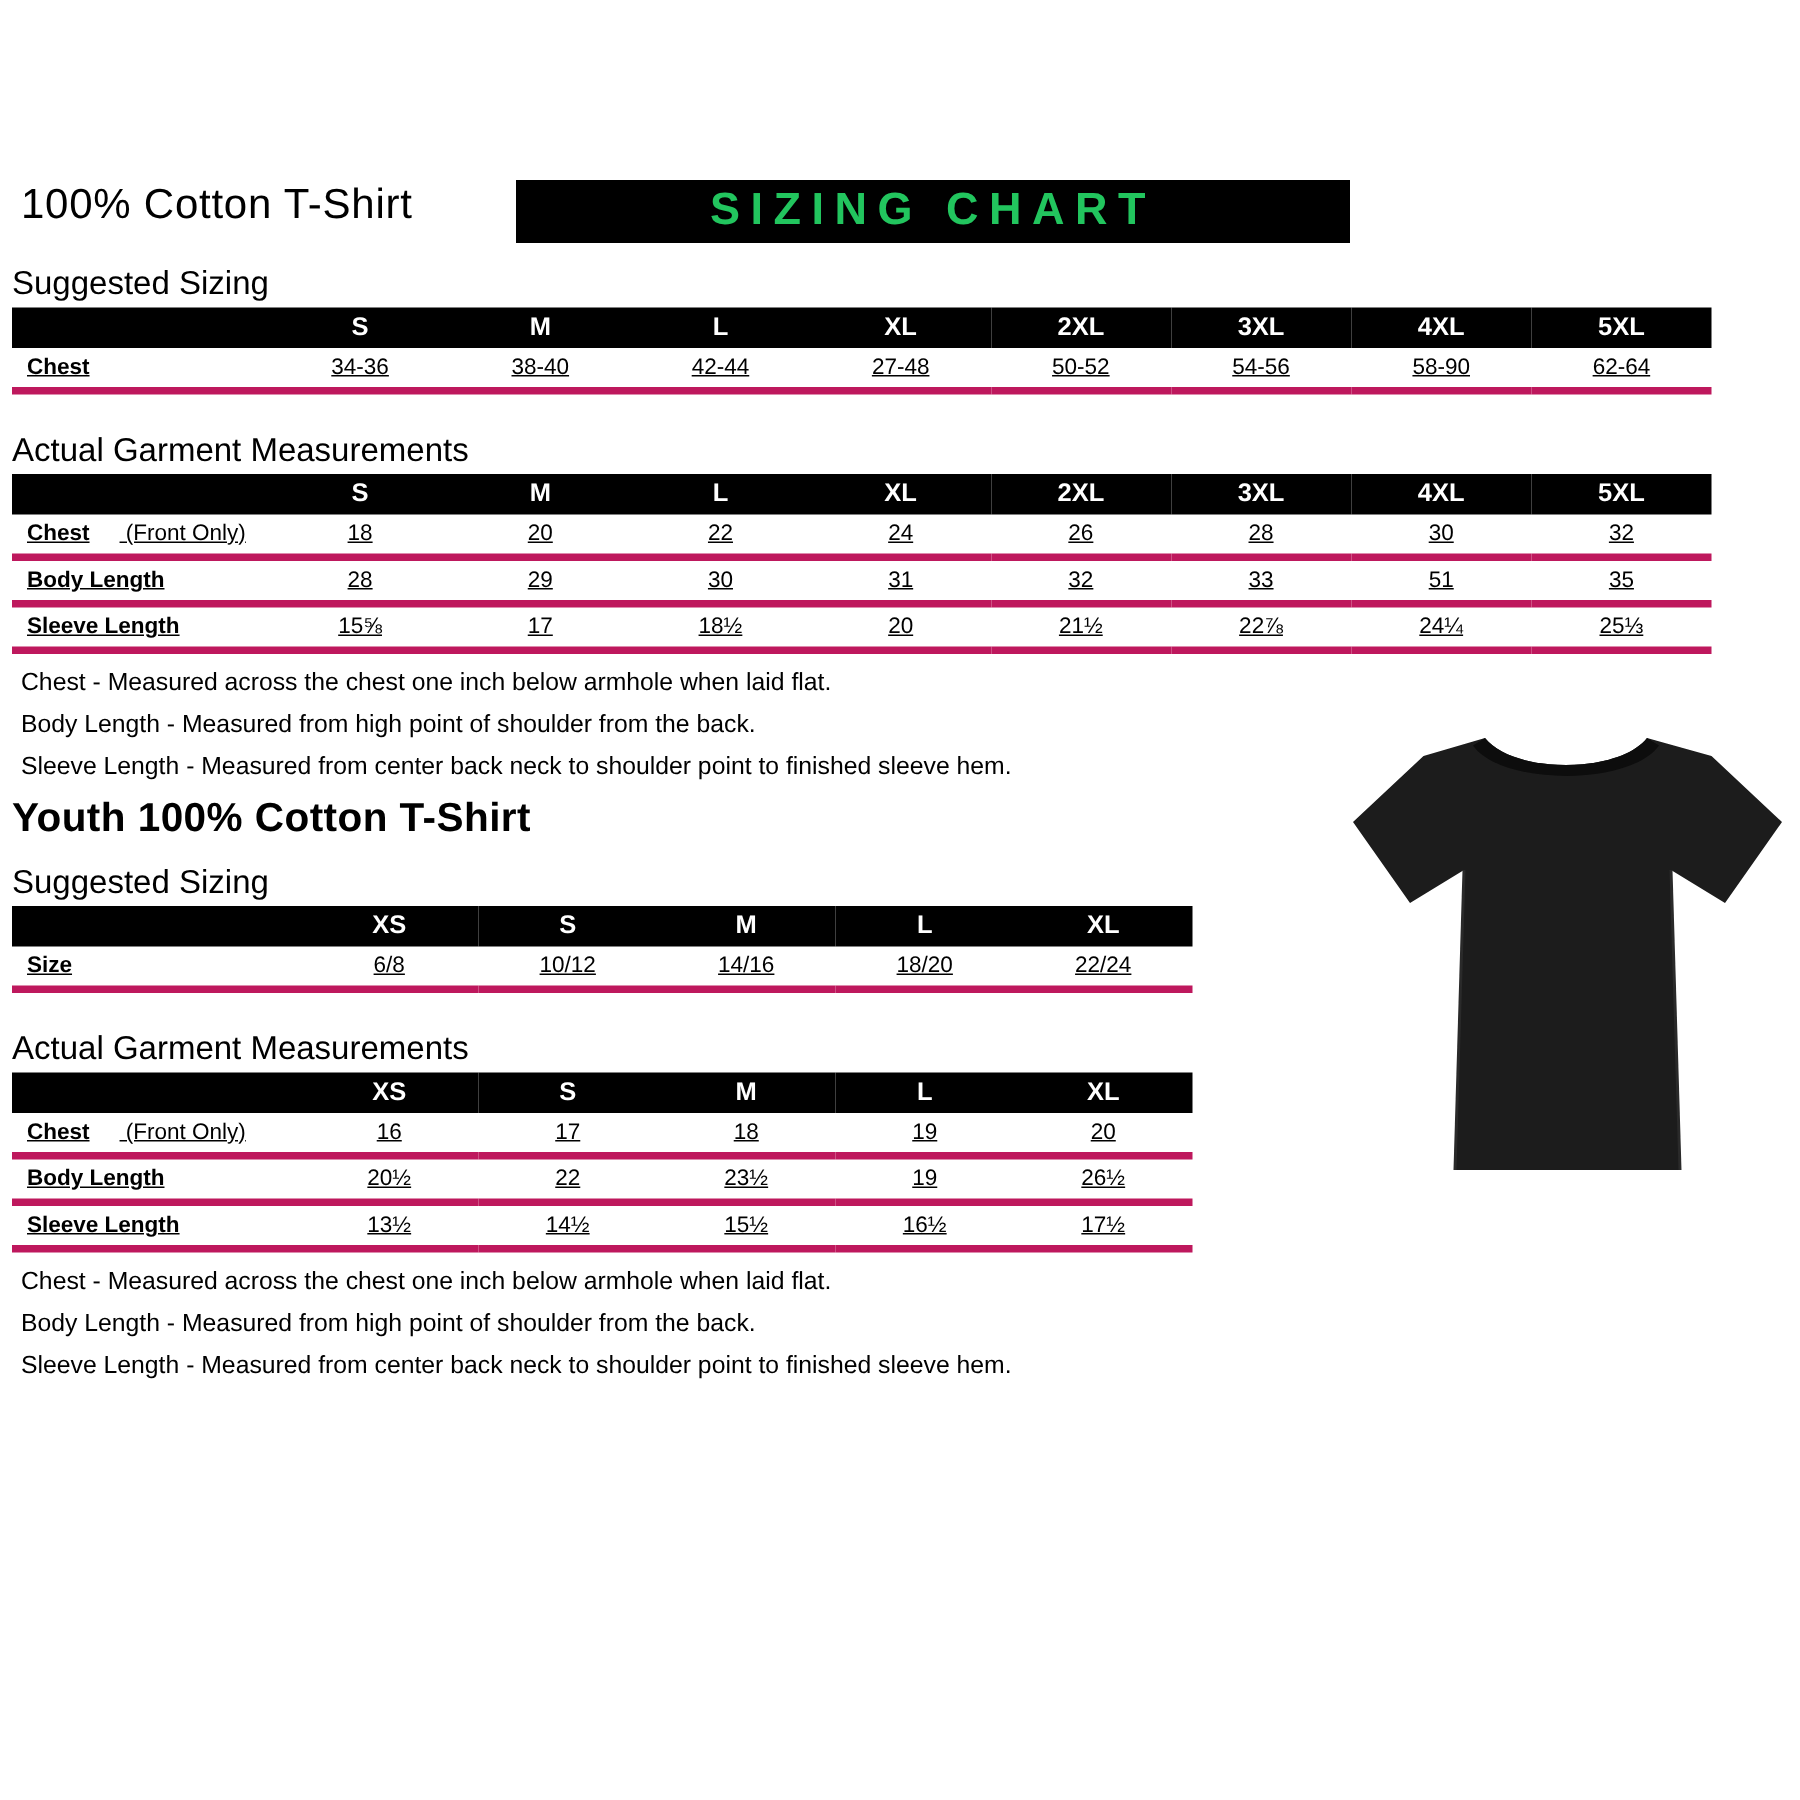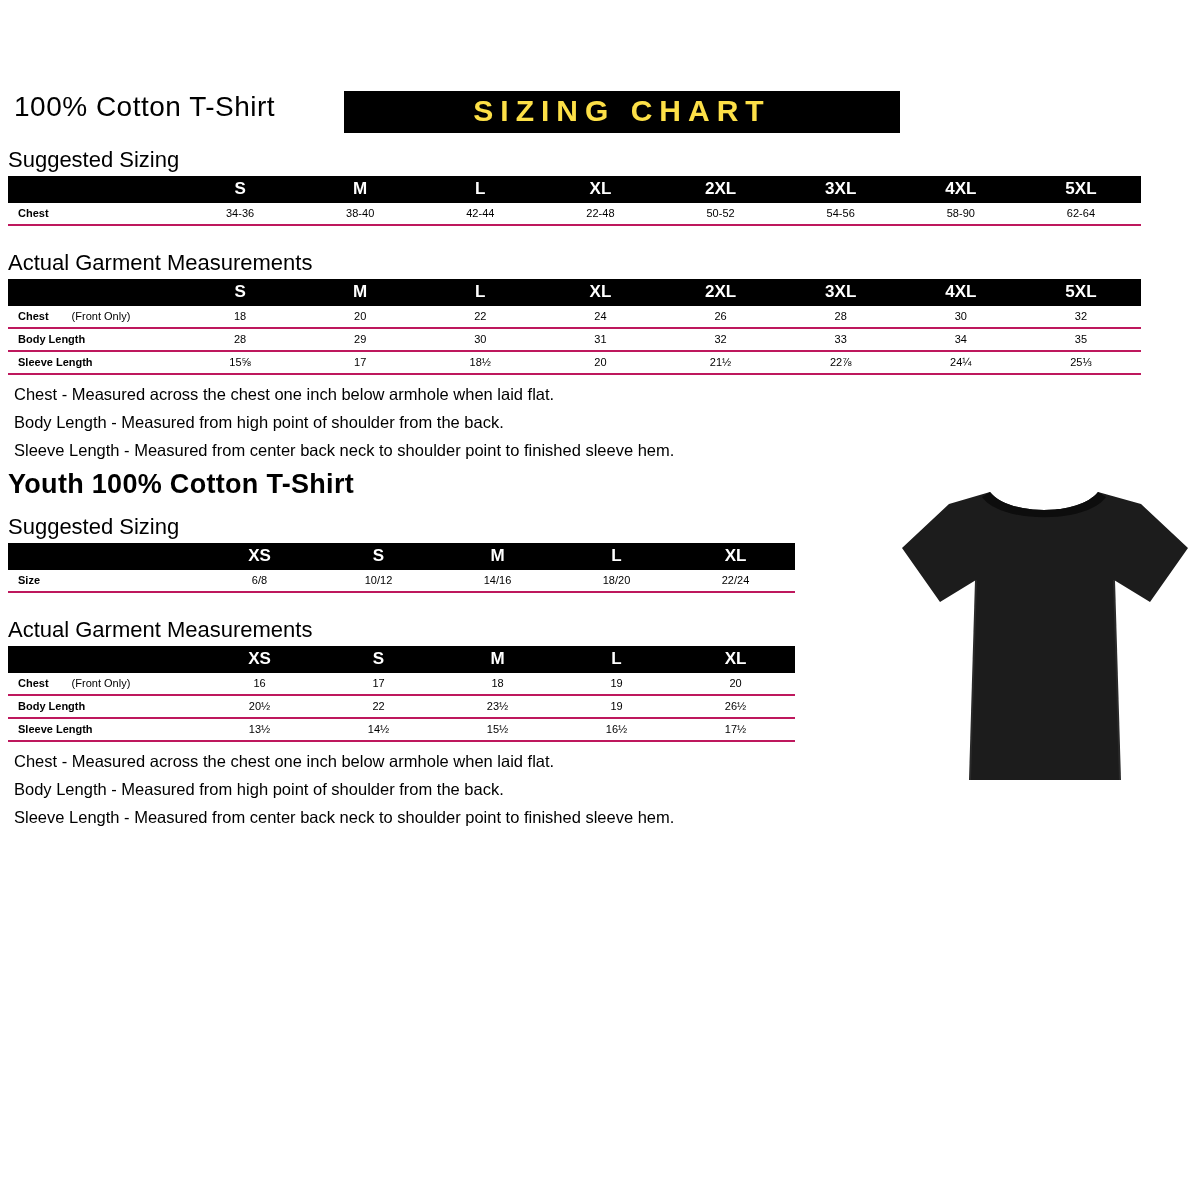--- a/index.html
+++ b/index.html
@@ -5,50 +5,51 @@
   * { box-sizing: border-box; }
   html, body { margin: 0; padding: 0; }
   body {
     width: 1200px; height: 1200px;
     background: #ffffff;
     color: #000000;
     font-family: "Liberation Sans", sans-serif;
     position: relative;
     overflow: hidden;
   }
-  .content { padding: 91px 0 0 8px; }
+  .content { padding: 120px 0 0 8px; }
 
   
   .topbar { display: flex; align-items: flex-start; }
   .page-title {
     font-size: 28px; font-weight: 400; margin: 0 0 0 6px;
     width: 330px; letter-spacing: 0.5px;
   }
   .banner {
-    background: #000000; color: #fde047;
+    background: #000000; color: #22c55e;
     font-weight: 700; font-size: 30px; letter-spacing: 7px;
     text-align: center; width: 556px; padding: 3px 0 5px 0;
   }
 
   .section-label { font-size: 22px; margin: 14px 0 3px 0; }
   .section-label.tight { margin-top: 24px; }
 
   table.size-table { border-collapse: collapse; table-layout: fixed; }
   table.adult-table { width: 1133px; }
   table.youth-table { width: 787px; }
 
   table.size-table th {
     background: #000000; color: #ffffff;
     font-size: 17px; font-weight: 700;
     padding: 3px 0 4px 0; text-align: center;
   }
   table.size-table td {
-    font-size: 11px; text-align: center;
+    font-size: 15px; text-align: center;
     padding: 4px 0 5px 0;
-    border-bottom: 2px solid #be185d;
+    border-bottom: 5px solid #be185d;
+    text-decoration: underline;
   }
   table.size-table td.rowlabel {
     text-align: left; padding-left: 10px; font-weight: 700;
   }
   table.size-table td.rowlabel .suffix { font-weight: 400; margin-left: 20px; }
   table.adult-table .labelcol { width: 172px; }
   table.youth-table .labelcol { width: 192px; }
 
   .notes { margin: 10px 0 0 6px; }
   .notes p { margin: 0 16px 9px 0; font-size: 16.5px; }
@@ -88,21 +89,21 @@
         <th>4XL</th>
         <th>5XL</th>
       </tr>
     </thead>
     <tbody>
       <tr>
         <td class="rowlabel">Chest</td>
         <td>34-36</td>
         <td>38-40</td>
         <td>42-44</td>
-        <td>22-48</td>
+        <td>27-48</td>
         <td>50-52</td>
         <td>54-56</td>
         <td>58-90</td>
         <td>62-64</td>
       </tr>
     </tbody>
   </table>
 
   <div class="section-label tight">Actual Garment Measurements</div>
 
@@ -133,21 +134,21 @@
         <td>32</td>
       </tr>
       <tr>
         <td class="rowlabel">Body Length</td>
         <td>28</td>
         <td>29</td>
         <td>30</td>
         <td>31</td>
         <td>32</td>
         <td>33</td>
-        <td>34</td>
+        <td>51</td>
         <td>35</td>
       </tr>
       <tr>
         <td class="rowlabel">Sleeve Length</td>
         <td>15⅝</td>
         <td>17</td>
         <td>18½</td>
         <td>20</td>
         <td>21½</td>
         <td>22⅞</td>

